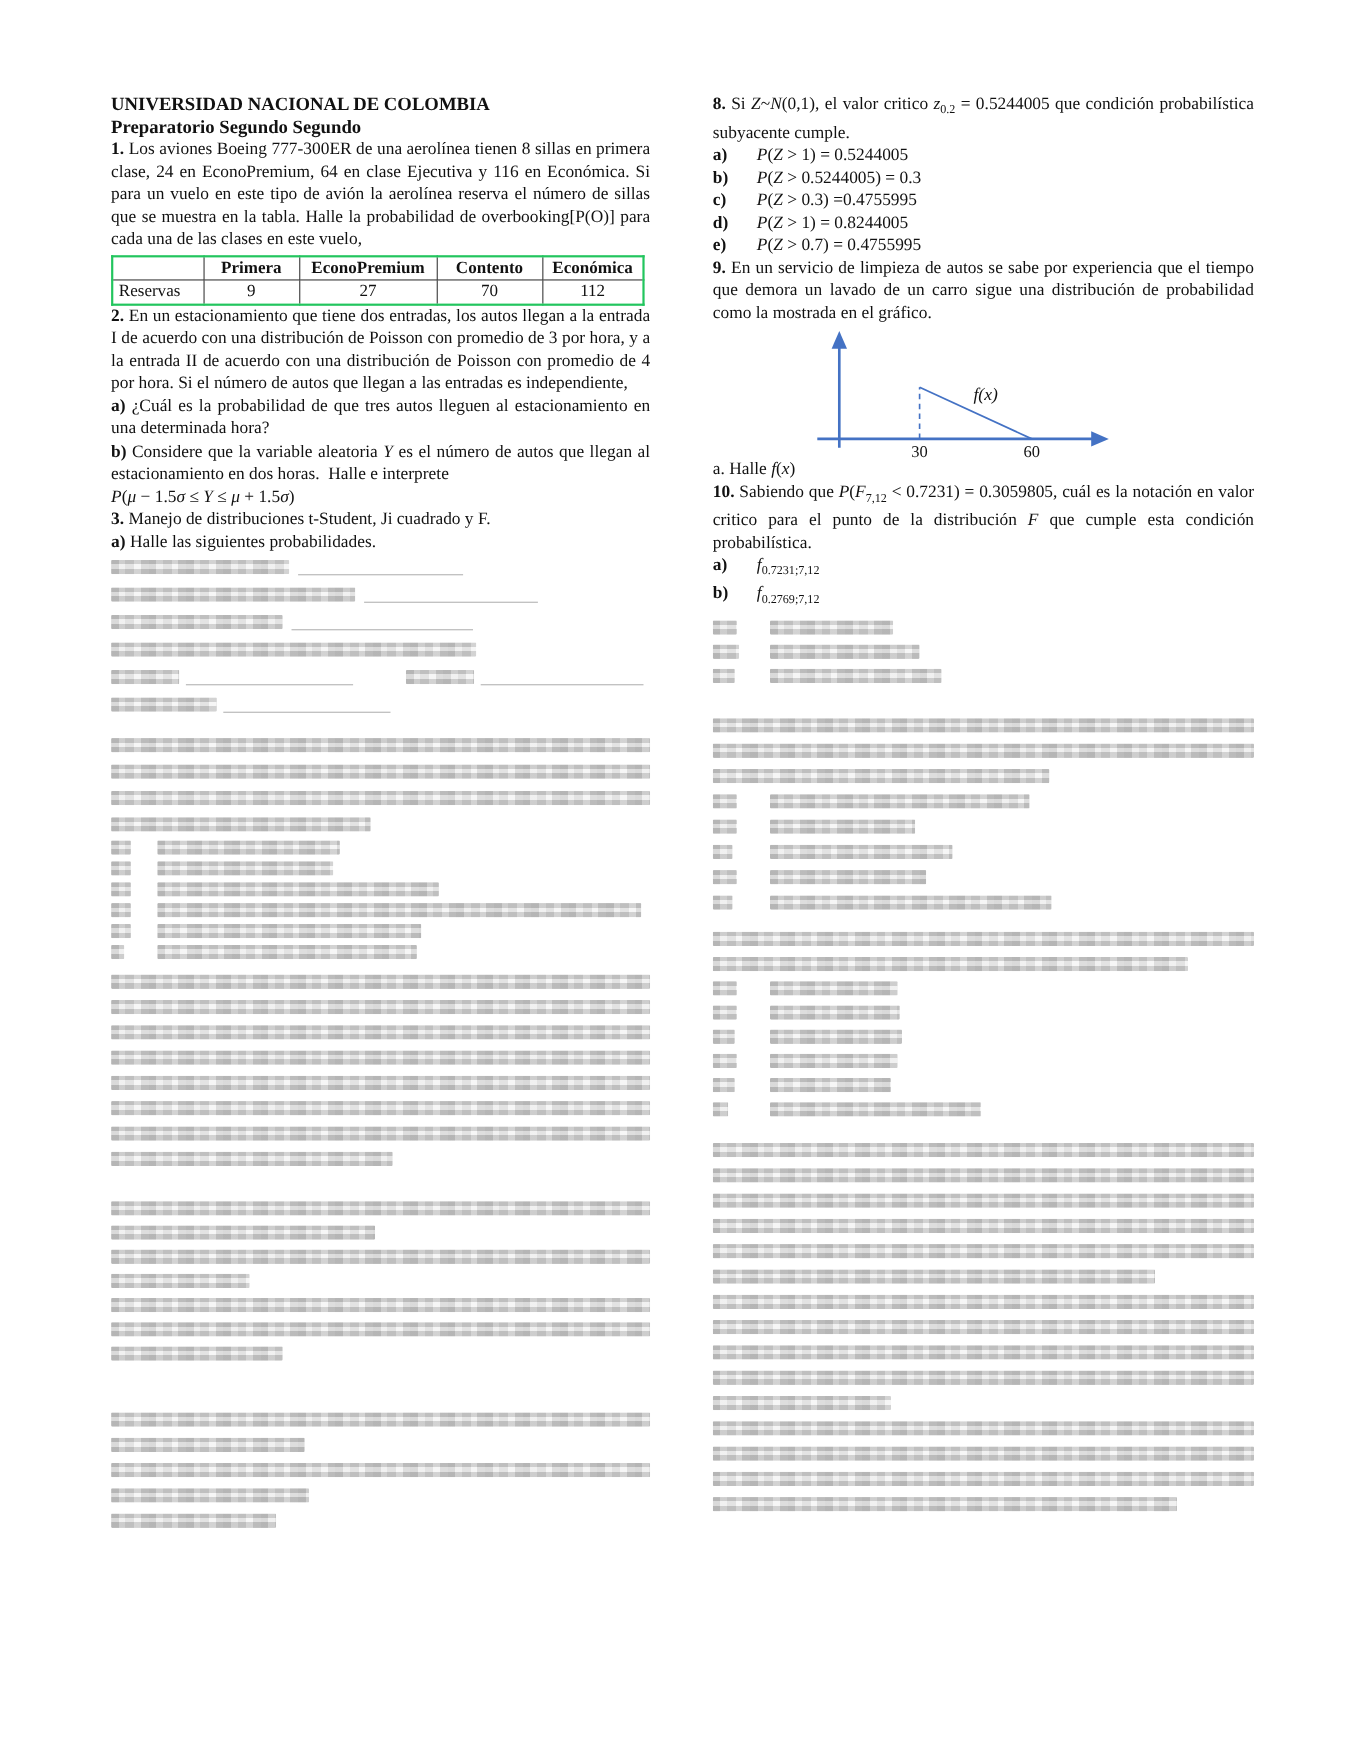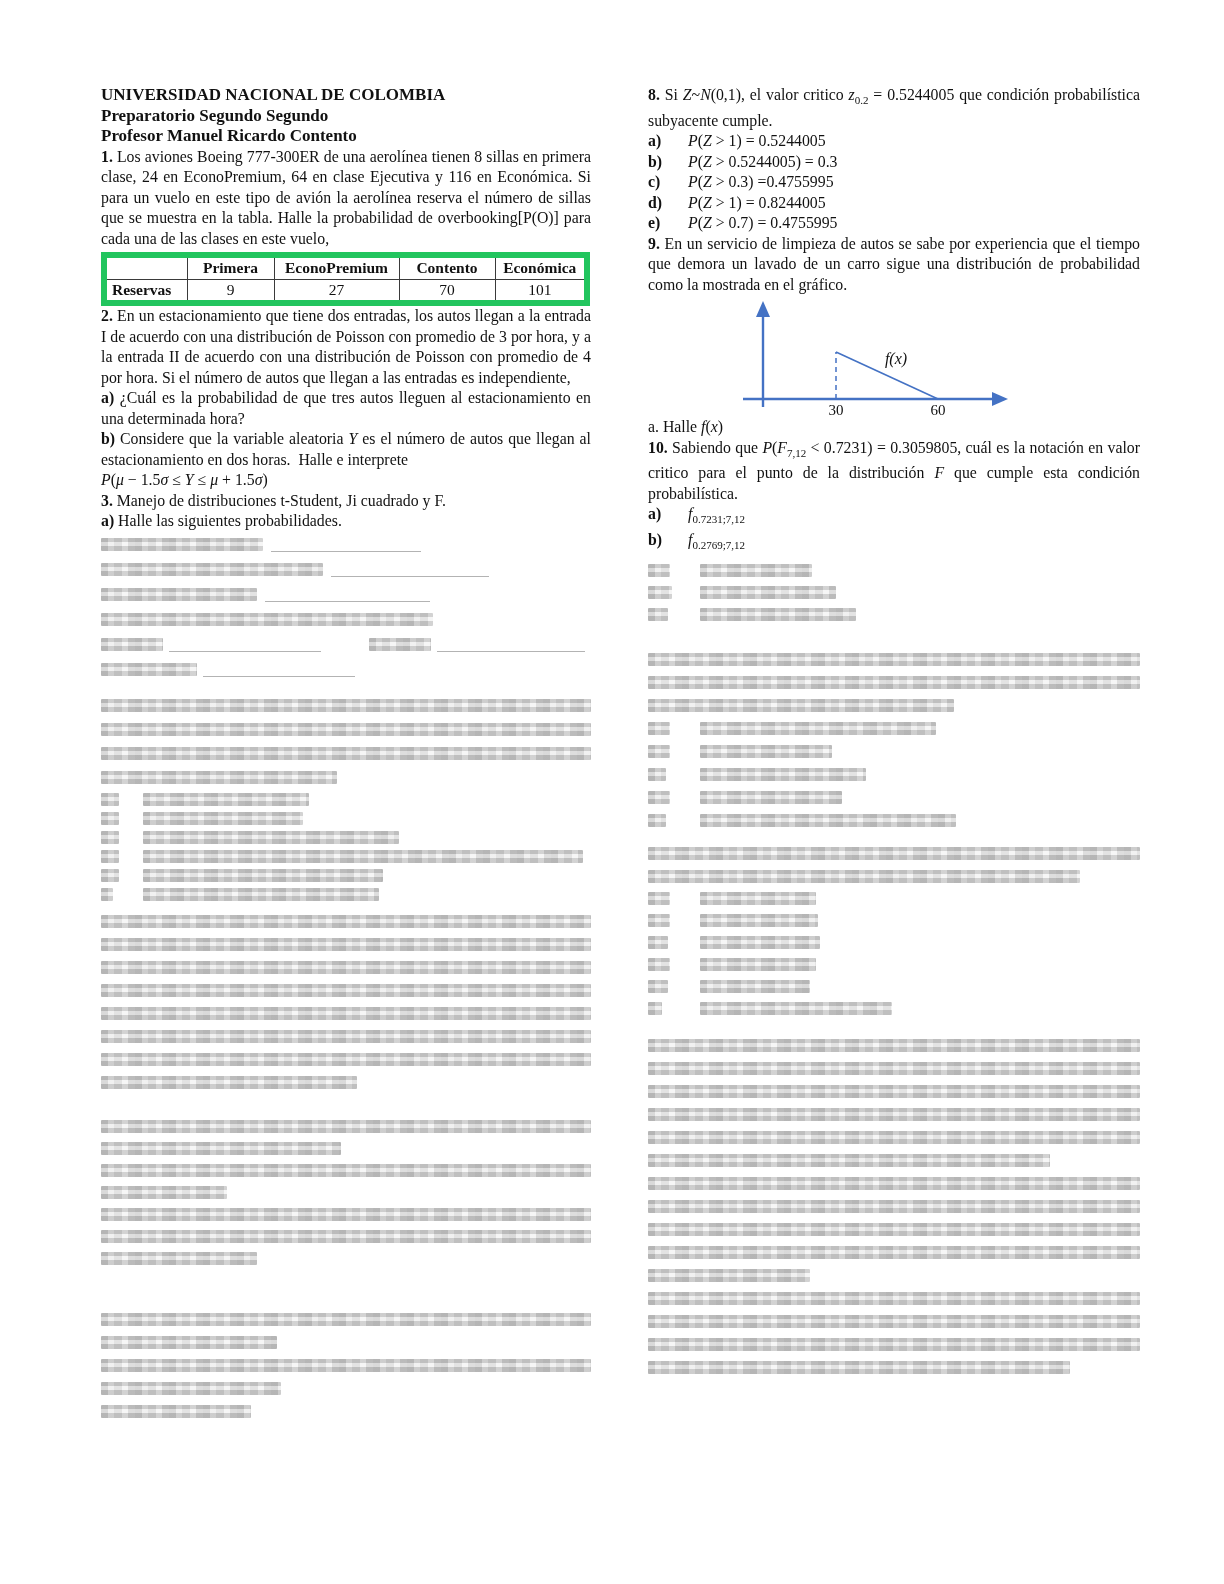--- a/index.html
+++ b/index.html
@@ -12,25 +12,25 @@
   .col-left  { left:101px;  width:490px; }
   .col-right { left:648px; width:492px; }
 
   .hdr { font-weight:bold; font-size:17px; line-height:20.5px; }
 
   p.para { margin:0; text-align:justify; }
   .mt4{margin-top:4px}.mt6{margin-top:6px}.mt9{margin-top:9px}.mt10{margin-top:10px}
   .mt12{margin-top:12px}.mt14{margin-top:14px}.mt22{margin-top:22px}.mt24{margin-top:24px}.mt38{margin-top:38px}
 
   table.tbl { border-collapse:collapse; width:483px; margin-top:3px; table-layout:fixed;
-              border:6px solid #22c55e; }
+              border:2px solid #22c55e; }
   .tbl th, .tbl td { border:1px solid #3a3a3a; height:19px; padding:0 5px;
                      font-size:15.5px; text-align:center; font-weight:normal; }
   .tbl .hcell { font-weight:bold; }
-  .tbl .rowlab { font-weight:bold; text-align:left;margin-top:45px; }
+  .tbl .rowlab { font-weight:normal; text-align:left;margin-top:45px; }
   .tbl tr.po th, .tbl tr.po td { border-top:2px solid #3a3a3a; }
 
   .opt { display:flex; align-items:baseline; }
   .opt .mk { width:40px; flex:none; font-weight:bold; }
   .opt .fx { }
   sub { font-size:11px; }
 
   
   .redact { }
   .rrow { display:flex; align-items:center; }
@@ -48,21 +48,20 @@
   svg text.fx { font-style:italic; font-size:16px; }
 </style>
 </head>
 <body>
 
 <div class="page">
 
   <div class="col col-left">
     <div class="hdr">UNIVERSIDAD NACIONAL DE COLOMBIA</div>
     <div class="hdr">Preparatorio Segundo Segundo</div>
-    <div class="hdr">Profesor Manuel Ricardo Contento</div>
 
     <p class="para"><b>1.</b> Los aviones Boeing 777-300ER de una aerolínea tienen 8 sillas en primera clase, 24 en EconoPremium, 64 en clase Ejecutiva y 116 en Económica. Si para un vuelo en este tipo de avión la aerolínea reserva el número de sillas que se muestra en la tabla. Halle la probabilidad de overbooking[P(O)] para cada una de las clases en este vuelo,</p>
 
     <table class="tbl">
       <colgroup>
         <col style="width:83px">
           <col style="width:87px">
           <col style="width:125px">
         <col style="width:96px">
           <col style="width:92px">
@@ -73,21 +72,21 @@
           <th class="hcell">Primera</th>
           <th class="hcell">EconoPremium</th>
           <th class="hcell">Contento</th>
           <th class="hcell">Económica</th>
         </tr>
         <tr>
           <th class="rowlab">Reservas</th>
           <td>9</td>
           <td>27</td>
           <td>70</td>
-          <td>101</td>
+          <td>112</td>
         </tr>
       </tbody>
     </table>
 
     <p class="para mt10"><b>2.</b> En un estacionamiento que tiene dos entradas, los autos llegan a la entrada I de acuerdo con una distribución de Poisson con promedio de 3 por hora, y a la entrada II de acuerdo con una distribución de Poisson con promedio de 4 por hora. Si el número de autos que llegan a las entradas es independiente,<br><b>a)</b> ¿Cuál es la probabilidad de que tres autos lleguen al estacionamiento en una determinada hora?<br><b>b)</b> Considere que la variable aleatoria <i>Y</i> es el número de autos que llegan al estacionamiento en dos horas. &nbsp;Halle e interprete<br><i>P</i>(<i>μ</i> − 1.5<i>σ</i> ≤ <i>Y</i> ≤ <i>μ</i> + 1.5<i>σ</i>)</p>
     <p class="para mt24"><b>3.</b> Manejo de distribuciones t-Student, Ji cuadrado y F.<br><b>a)</b> Halle las siguientes probabilidades.</p>
 
     <div class="redact">
         <div class="rrow" style="height: 25px;">
           <span class="bseg" style="width: 162px;"></span>

